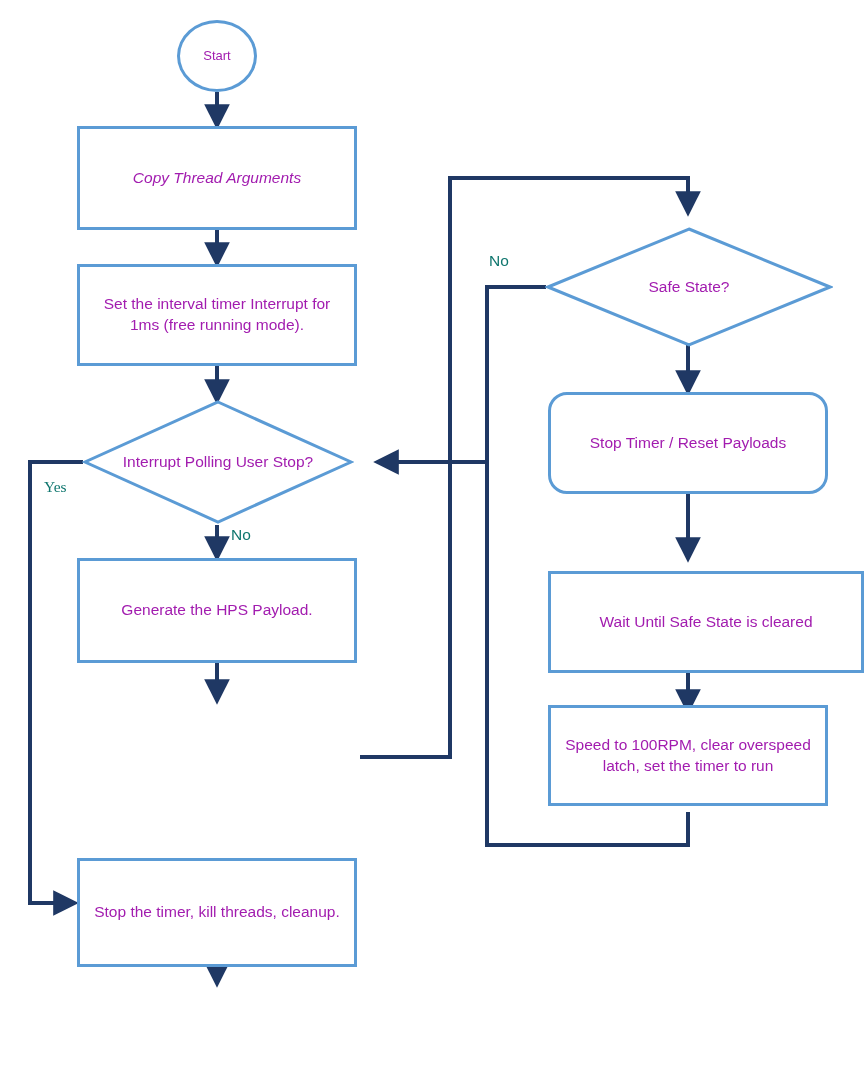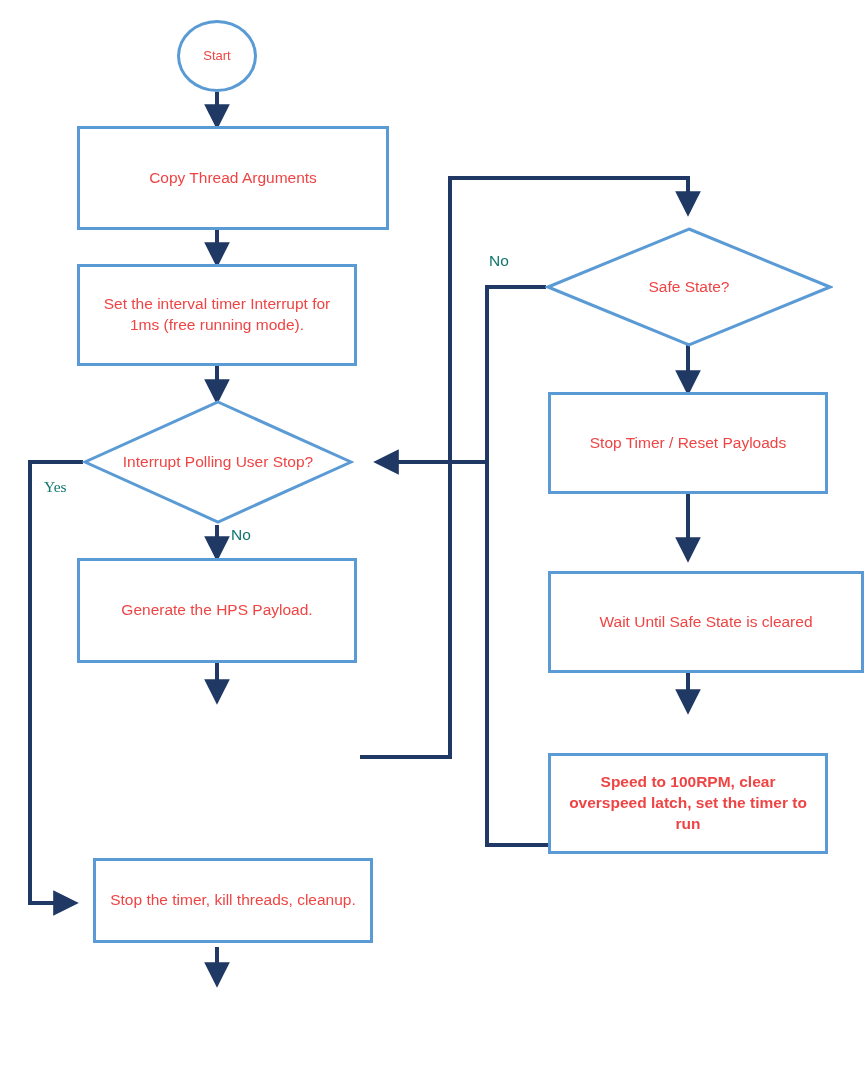--- a/index.html
+++ b/index.html
@@ -24,21 +24,21 @@
     width: 866px;
     height: 1067px;
   }
   .node {
     position: absolute;
     box-sizing: border-box;
     display: flex;
     align-items: center;
     justify-content: center;
     text-align: center;
-    color: #ef4444;
+    color: #a21caf;
     font-size: 15.5px;
     line-height: 1.35;
   }
   .node.process {
     border: 3px solid #5b9bd5;
     background: #ffffff;
   }
   .node .label {
     padding: 0 10px;
     width: 100%;
@@ -112,61 +112,61 @@
     </g>
     <g stroke="#1f3864" stroke-width="4" fill="none">
       <path d="M487,287 L487,462"></path>
     </g>
   </svg>
 
   <div class="node terminator" style="left:177px; top:20px; width:80px; height:72px;">
     <span class="label">Start</span>
   </div>
 
-  <div class="node process" style="left:77px; top:126px; width:312px; height:104px;">
+  <div class="node process" style="left:77px; top:126px; width:280px; height:104px;font-style:italic;">
     <span class="label">Copy Thread Arguments</span>
   </div>
 
   <div class="node process" style="left:77px; top:264px; width:280px; height:102px;">
     <span class="label">Set the interval timer Interrupt for 1ms (free running mode).</span>
   </div>
 
   <div class="node decision" style="left:82px; top:399px; width:272px; height:126px;">
     <svg class="diamond-svg" viewBox="0 0 272 126" preserveAspectRatio="none">
       <polygon points="136,3 269,63 136,123 3,63" fill="#ffffff" stroke="#5b9bd5" stroke-width="3"></polygon>
     </svg>
     <span class="label">Interrupt Polling User Stop?</span>
   </div>
 
   <div class="node process" style="left:77px; top:558px; width:280px; height:105px;">
     <span class="label">Generate the HPS Payload.</span>
   </div>
 
 
-  <div class="node process" style="left:77px; top:858px; width:280px; height:85px;margin-left:16px;">
+  <div class="node process" style="left:77px; top:858px; width:280px; height:109px;">
     <span class="label">Stop the timer, kill threads, cleanup.</span>
   </div>
 
 
   <div class="node decision" style="left:545px; top:226px; width:288px; height:122px;justify-content:flex-end;">
     <svg class="diamond-svg" viewBox="0 0 288 122" preserveAspectRatio="none">
       <polygon points="144,3 285,61 144,119 3,61" fill="#ffffff" stroke="#5b9bd5" stroke-width="3"></polygon>
     </svg>
     <span class="label">Safe State?</span>
   </div>
 
-  <div class="node process" style="left:548px; top:392px; width:280px; height:102px;">
+  <div class="node process" style="left:548px; top:392px; width:280px; height:102px;border-radius:19px;">
     <span class="label">Stop Timer / Reset Payloads</span>
   </div>
 
   <div class="node process" style="left:548px; top:559px; width:316px; height:102px;margin-top:12px;">
     <span class="label">Wait Until Safe State is cleared</span>
   </div>
 
-  <div class="node process" style="left:548px; top:753px; width:280px; height:101px;font-weight:bold;">
+  <div class="node process" style="left:548px; top:705px; width:280px; height:101px;">
     <span class="label">Speed to 100RPM, clear overspeed latch, set the timer to run</span>
   </div>
 
   <div class="edge-label" style="left:489px; top:252px;">No</div>
   <div class="edge-label" style="left:44px; top:478px;font-family:Liberation Serif, serif;">Yes</div>
   <div class="edge-label" style="left:231px; top:526px;">No</div>
 
 </div>
 
 </body></html>

